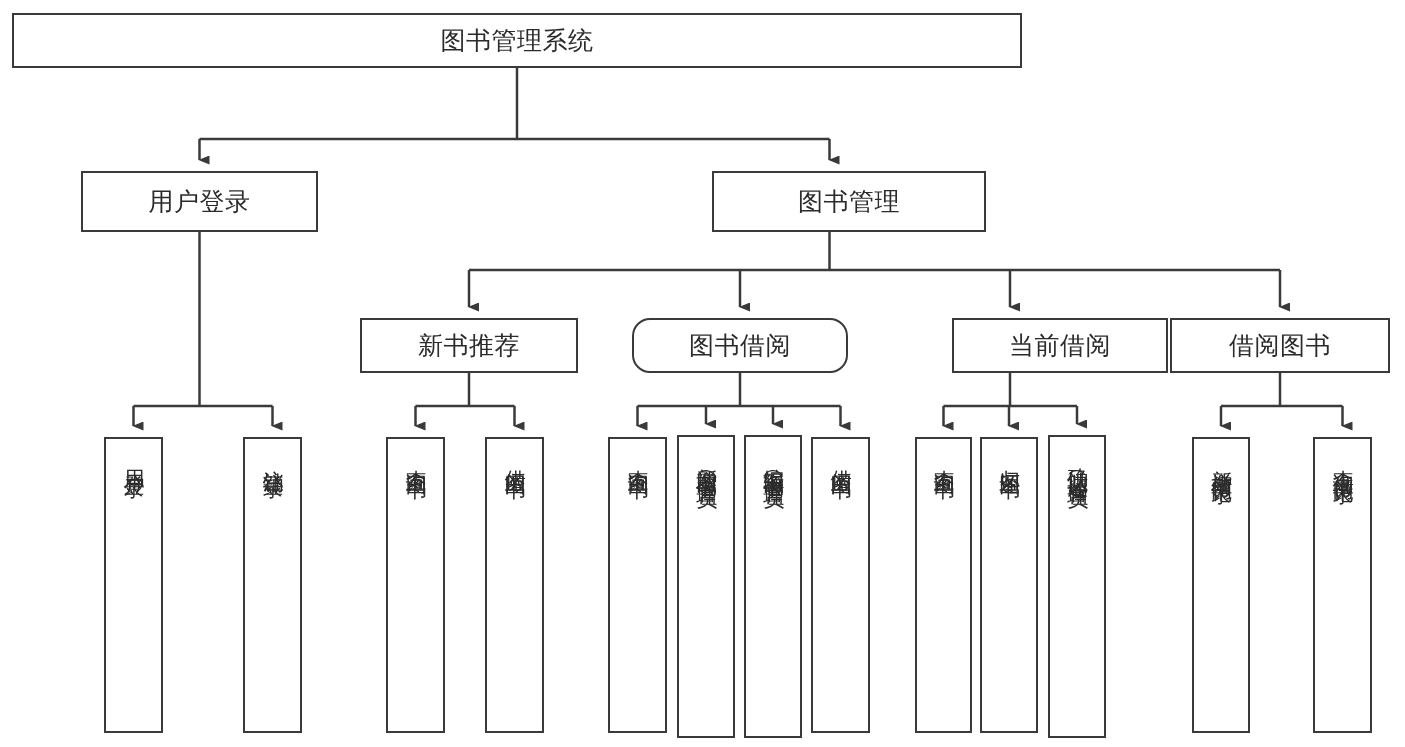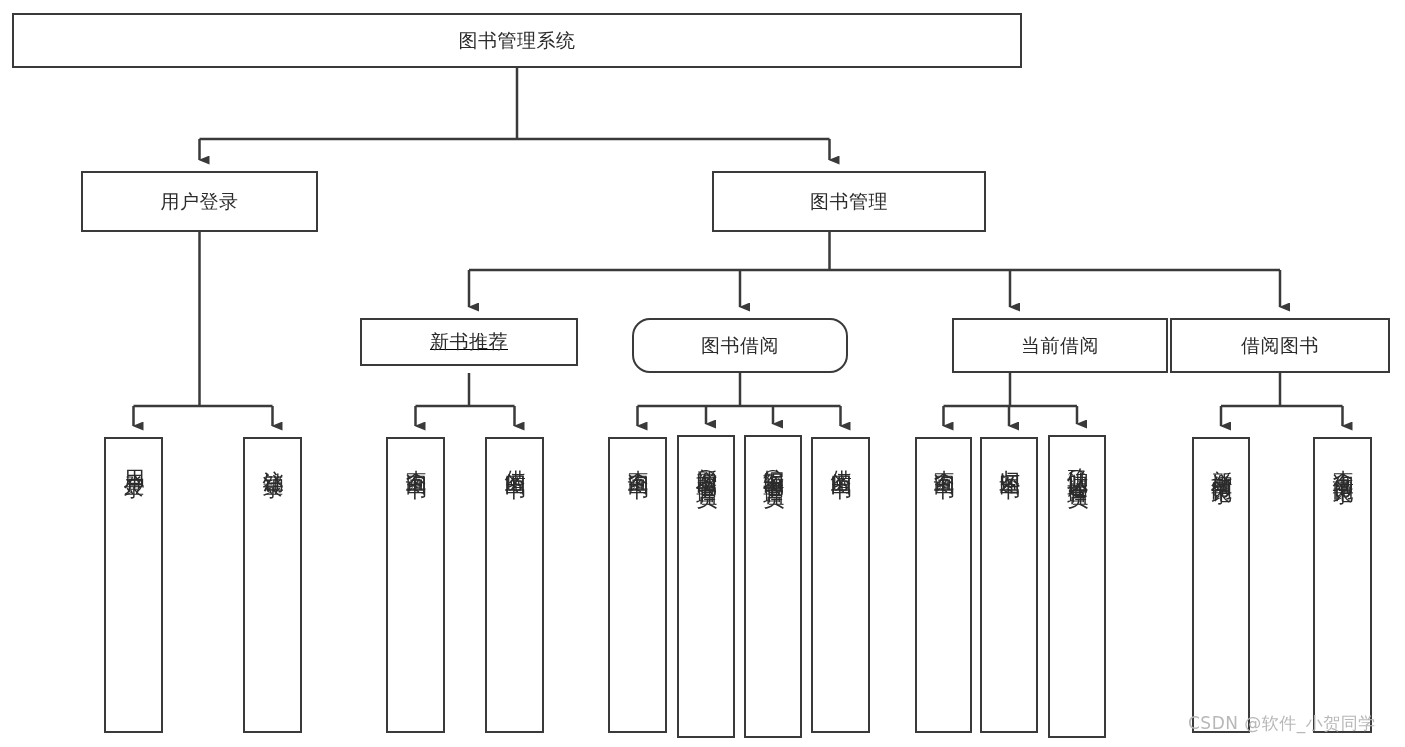--- a/index.html
+++ b/index.html
@@ -27,21 +27,21 @@
     box-sizing: border-box;
     background: #ffffff;
     border: 2.5px solid #3a3a3a;
     display: flex;
     align-items: center;
     justify-content: center;
     overflow: hidden;
   }
   .node-label {
     color: #2b2b2b;
-    font-size: 19px;
+    font-size: 25px;
     line-height: 1.12;
     letter-spacing: 0.5px;
     white-space: nowrap;
     text-align: center;
   }
   .node-box.vertical {
     align-items: flex-start;
     justify-content: center;
     padding-top: 14px;
   }
@@ -122,21 +122,21 @@
   <div id="nodes-layer">
       <div class="node-box" style="left: 12px; top: 13px; width: 1010px; height: 55px;">
         <span class="node-label">图书管理系统</span>
       </div>
       <div class="node-box" style="left: 81px; top: 171px; width: 237px; height: 61px;">
         <span class="node-label">用户登录</span>
       </div>
       <div class="node-box" style="left: 712px; top: 171px; width: 274px; height: 61px;">
         <span class="node-label">图书管理</span>
       </div>
-      <div class="node-box" style="left: 360px; top: 318px; width: 218px; height: 48px; text-decoration: underline;">
+      <div class="node-box" style="left: 360px; top: 318px; width: 218px; height: 55px;">
         <span class="node-label">新书推荐</span>
       </div>
       <div class="node-box" style="left: 632px; top: 318px; width: 216px; height: 55px; border-radius: 18px;">
         <span class="node-label">图书借阅</span>
       </div>
       <div class="node-box" style="left: 952px; top: 318px; width: 216px; height: 55px;">
         <span class="node-label">当前借阅</span>
       </div>
       <div class="node-box" style="left: 1170px; top: 318px; width: 220px; height: 55px;">
         <span class="node-label">借阅图书</span>
@@ -175,14 +175,13 @@
         <span class="node-label">确认归还（管理员）</span>
       </div>
       <div class="node-box vertical" style="left: 1192px; top: 437px; width: 58px; height: 296px;">
         <span class="node-label">新增借阅记录</span>
       </div>
       <div class="node-box vertical" style="left: 1313px; top: 437px; width: 59px; height: 296px;">
         <span class="node-label">查询借阅记录</span>
       </div>
     </div>
 
-  <div class="watermark">CSDN @软件_小贺同学</div>
 </div>
 
 </body></html>

